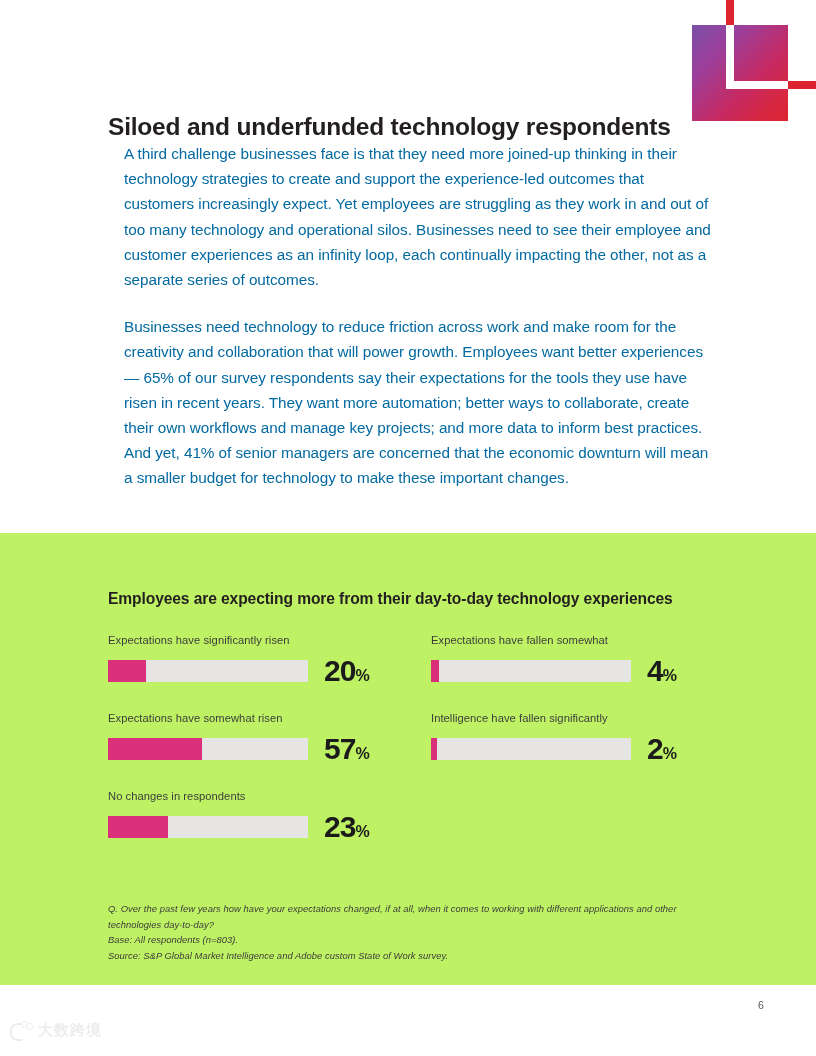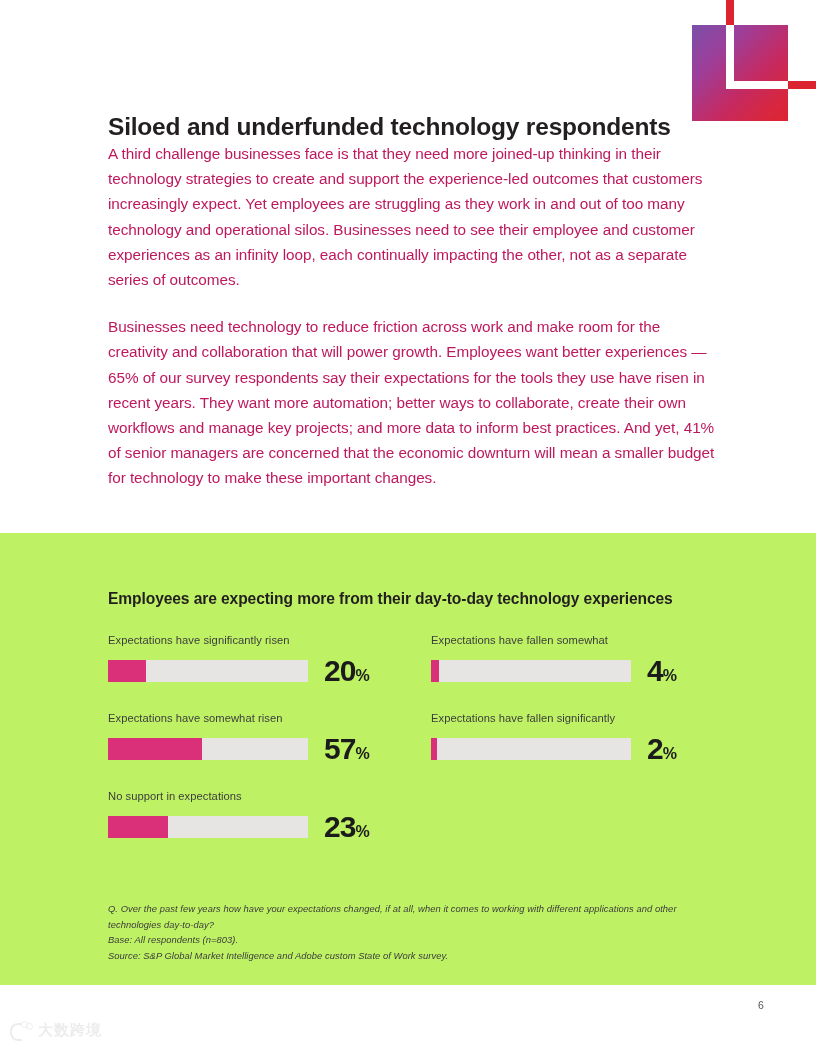--- a/index.html
+++ b/index.html
@@ -90,24 +90,24 @@
   }
 
   
   .body-copy {
     position: absolute;
     left: 108px;
     top: 141px;
     width: 608px;
   }
   .body-copy p {
-    margin: 0 0 22px 0;
+    margin: 0 0 22px 16px;
     font-size: 15.3px;
     line-height: 25.2px;
-    color: #be185d;
+    color: #0369a1;
     letter-spacing: -0.05px;
   }
   .body-copy p:last-child { margin-bottom: 0; }
 
   
   .statband {
     position: absolute;
     left: 0;
     top: 533px;
     width: 816px;
@@ -299,21 +299,21 @@
           <div class="bar-label">Expectations have somewhat risen</div>
           <div class="bar-row">
             <div class="bar-track">
               <div class="bar-fill" style="width: 47%;"></div>
             </div>
             <div class="bar-value"><span>57</span><span class="pct">%</span></div>
           </div>
         </div>
 
         <div class="bar-item r2">
-          <div class="bar-label">No support in expectations</div>
+          <div class="bar-label">No changes in respondents</div>
           <div class="bar-row">
             <div class="bar-track">
               <div class="bar-fill" style="width: 30%;"></div>
             </div>
             <div class="bar-value"><span>23</span><span class="pct">%</span></div>
           </div>
         </div>
 
       </div>
 
@@ -323,21 +323,21 @@
           <div class="bar-label">Expectations have fallen somewhat</div>
           <div class="bar-row">
             <div class="bar-track">
               <div class="bar-fill" style="width: 4%;"></div>
             </div>
             <div class="bar-value"><span>4</span><span class="pct">%</span></div>
           </div>
         </div>
 
         <div class="bar-item r1">
-          <div class="bar-label">Expectations have fallen significantly</div>
+          <div class="bar-label">Intelligence have fallen significantly</div>
           <div class="bar-row">
             <div class="bar-track">
               <div class="bar-fill" style="width: 3%;"></div>
             </div>
             <div class="bar-value"><span>2</span><span class="pct">%</span></div>
           </div>
         </div>
 
       </div>
 

